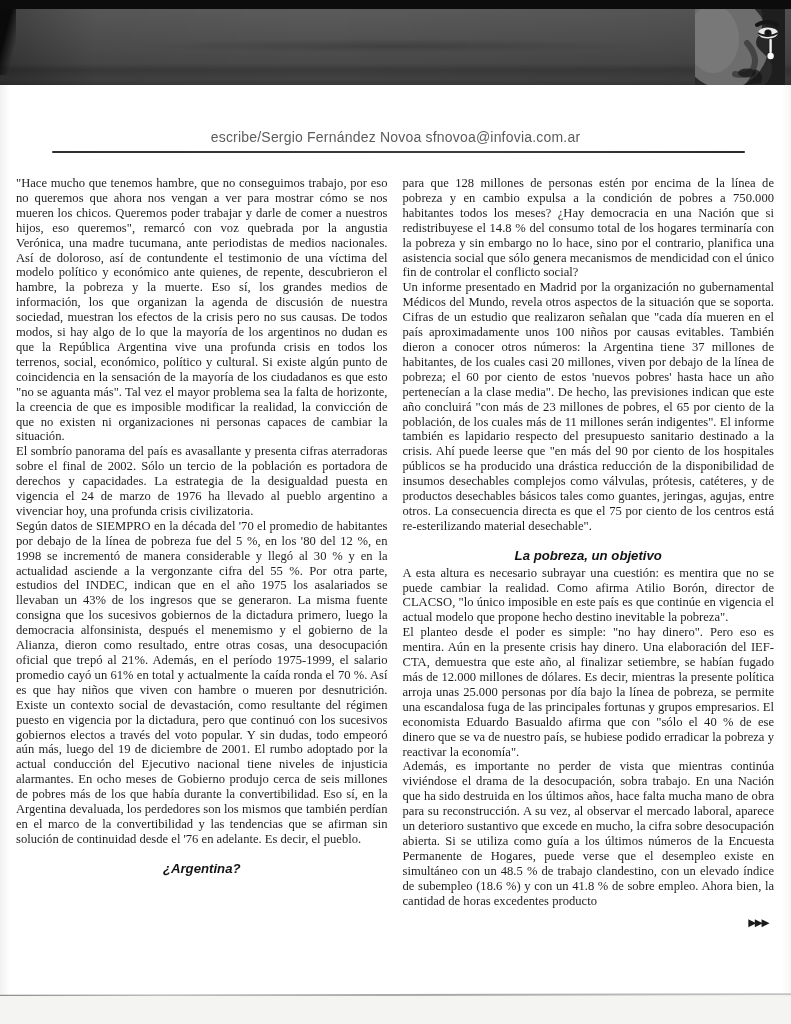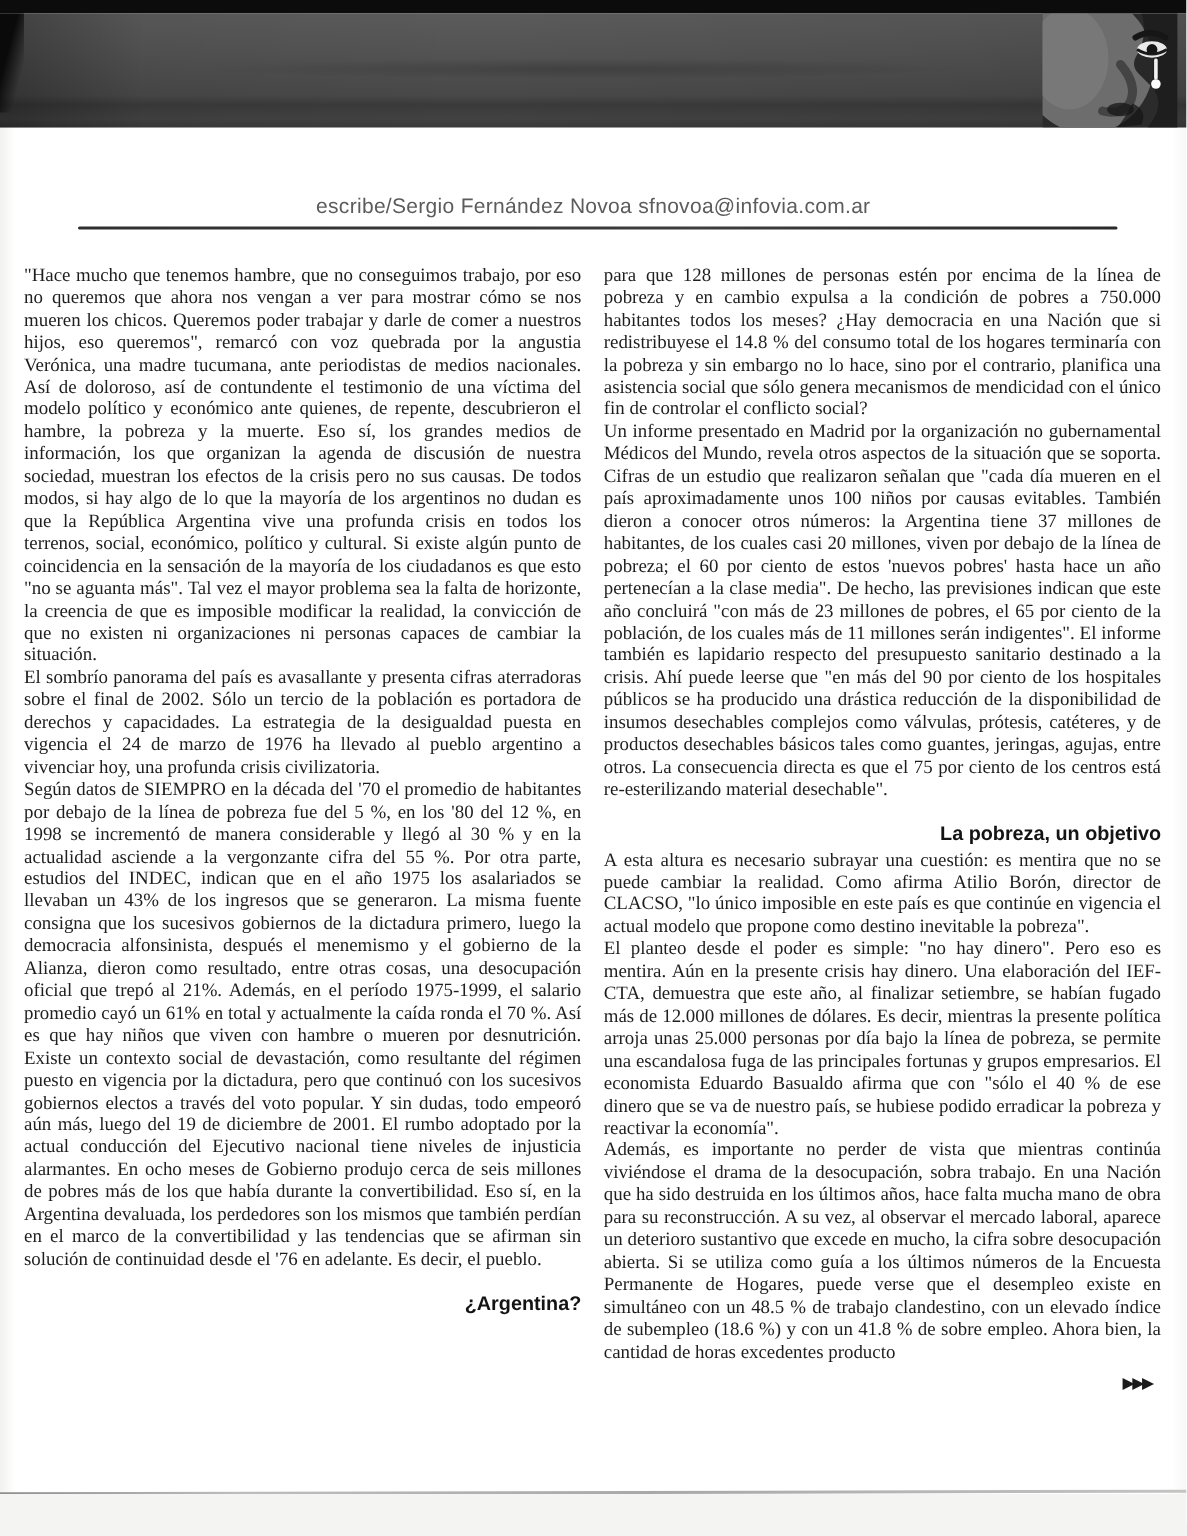--- a/index.html
+++ b/index.html
@@ -72,21 +72,22 @@
     color: #1e1e1e;
     text-align: justify;
   }
   .col p { margin: 0; }
   .col h3 {
     font-family: "Liberation Sans", sans-serif;
     font-size: 13.2px;
     font-weight: bold;
     color: #141414;
     margin: 15px 0 2px 0;
-    text-align: right;
+    text-align: center;
+    font-style: italic;
   }
   .continuation {
     margin-top: 6px;
     text-align: right;
     padding-right: 6px;
     font-family: "DejaVu Sans", sans-serif;
     font-size: 10.5px;
     letter-spacing: -1.5px;
     color: #1a1a1a;
   }
@@ -138,21 +139,21 @@
       <p>"Hace mucho que tenemos hambre, que no conseguimos trabajo, por eso no queremos que ahora nos vengan a ver para mostrar cómo se nos mueren los chicos. Queremos poder trabajar y darle de comer a nuestros hijos, eso queremos", remarcó con voz quebrada por la angustia Verónica, una madre tucumana, ante periodistas de medios nacionales. Así de doloroso, así de contundente el testimonio de una víctima del modelo político y económico ante quienes, de repente, descubrieron el hambre, la pobreza y la muerte. Eso sí, los grandes medios de información, los que organizan la agenda de discusión de nuestra sociedad, muestran los efectos de la crisis pero no sus causas. De todos modos, si hay algo de lo que la mayoría de los argentinos no dudan es que la República Argentina vive una profunda crisis en todos los terrenos, social, económico, político y cultural. Si existe algún punto de coincidencia en la sensación de la mayoría de los ciudadanos es que esto "no se aguanta más". Tal vez el mayor problema sea la falta de horizonte, la creencia de que es imposible modificar la realidad, la convicción de que no existen ni organizaciones ni personas capaces de cambiar la situación.</p>
       <p>El sombrío panorama del país es avasallante y presenta cifras aterradoras sobre el final de 2002. Sólo un tercio de la población es portadora de derechos y capacidades. La estrategia de la desigualdad puesta en vigencia el 24 de marzo de 1976 ha llevado al pueblo argentino a vivenciar hoy, una profunda crisis civilizatoria.</p>
       <p>Según datos de SIEMPRO en la década del '70 el promedio de habitantes por debajo de la línea de pobreza fue del 5 %, en los '80 del 12 %, en 1998 se incrementó de manera considerable y llegó al 30 % y en la actualidad asciende a la vergonzante cifra del 55 %. Por otra parte, estudios del INDEC, indican que en el año 1975 los asalariados se llevaban un 43% de los ingresos que se generaron. La misma fuente consigna que los sucesivos gobiernos de la dictadura primero, luego la democracia alfonsinista, después el menemismo y el gobierno de la Alianza, dieron como resultado, entre otras cosas, una desocupación oficial que trepó al 21%. Además, en el período 1975-1999, el salario promedio cayó un 61% en total y actualmente la caída ronda el 70 %. Así es que hay niños que viven con hambre o mueren por desnutrición. Existe un contexto social de devastación, como resultante del régimen puesto en vigencia por la dictadura, pero que continuó con los sucesivos gobiernos electos a través del voto popular. Y sin dudas, todo empeoró aún más, luego del 19 de diciembre de 2001. El rumbo adoptado por la actual conducción del Ejecutivo nacional tiene niveles de injusticia alarmantes. En ocho meses de Gobierno produjo cerca de seis millones de pobres más de los que había durante la convertibilidad. Eso sí, en la Argentina devaluada, los perdedores son los mismos que también perdían en el marco de la convertibilidad y las tendencias que se afirman sin solución de continuidad desde el '76 en adelante. Es decir, el pueblo.</p>
       <h3>¿Argentina?</h3>
     </div>
 
     <div class="col">
       <p>para que 128 millones de personas estén por encima de la línea de pobreza y en cambio expulsa a la condición de pobres a 750.000 habitantes todos los meses? ¿Hay democracia en una Nación que si redistribuyese el 14.8 % del consumo total de los hogares terminaría con la pobreza y sin embargo no lo hace, sino por el contrario, planifica una asistencia social que sólo genera mecanismos de mendicidad con el único fin de controlar el conflicto social?</p>
       <p>Un informe presentado en Madrid por la organización no gubernamental Médicos del Mundo, revela otros aspectos de la situación que se soporta. Cifras de un estudio que realizaron señalan que "cada día mueren en el país aproximadamente unos 100 niños por causas evitables. También dieron a conocer otros números: la Argentina tiene 37 millones de habitantes, de los cuales casi 20 millones, viven por debajo de la línea de pobreza; el 60 por ciento de estos 'nuevos pobres' hasta hace un año pertenecían a la clase media". De hecho, las previsiones indican que este año concluirá "con más de 23 millones de pobres, el 65 por ciento de la población, de los cuales más de 11 millones serán indigentes". El informe también es lapidario respecto del presupuesto sanitario destinado a la crisis. Ahí puede leerse que "en más del 90 por ciento de los hospitales públicos se ha producido una drástica reducción de la disponibilidad de insumos desechables complejos como válvulas, prótesis, catéteres, y de productos desechables básicos tales como guantes, jeringas, agujas, entre otros. La consecuencia directa es que el 75 por ciento de los centros está re-esterilizando material desechable".</p>
       <h3>La pobreza, un objetivo</h3>
-      <p>A esta altura es necesario subrayar una cuestión: es mentira que no se puede cambiar la realidad. Como afirma Atilio Borón, director de CLACSO, "lo único imposible en este país es que continúe en vigencia el actual modelo que propone como destino inevitable la pobreza".</p>
+      <p>A esta altura es necesario subrayar una cuestión: es mentira que no se puede cambiar la realidad. Como afirma Atilio Borón, director de CLACSO, "lo único imposible en este país es que continúe en vigencia el actual modelo que propone hecho destino inevitable la pobreza".</p>
       <p>El planteo desde el poder es simple: "no hay dinero". Pero eso es mentira. Aún en la presente crisis hay dinero. Una elaboración del IEF-CTA, demuestra que este año, al finalizar setiembre, se habían fugado más de 12.000 millones de dólares. Es decir, mientras la presente política arroja unas 25.000 personas por día bajo la línea de pobreza, se permite una escandalosa fuga de las principales fortunas y grupos empresarios. El economista Eduardo Basualdo afirma que con "sólo el 40 % de ese dinero que se va de nuestro país, se hubiese podido erradicar la pobreza y reactivar la economía".</p>
       <p>Además, es importante no perder de vista que mientras continúa viviéndose el drama de la desocupación, sobra trabajo. En una Nación que ha sido destruida en los últimos años, hace falta mucha mano de obra para su reconstrucción. A su vez, al observar el mercado laboral, aparece un deterioro sustantivo que excede en mucho, la cifra sobre desocupación abierta. Si se utiliza como guía a los últimos números de la Encuesta Permanente de Hogares, puede verse que el desempleo existe en simultáneo con un 48.5 % de trabajo clandestino, con un elevado índice de subempleo (18.6 %) y con un 41.8 % de sobre empleo. Ahora bien, la cantidad de horas excedentes producto</p>
       <div class="continuation">▶▶▶</div>
     </div>
 
   </div>
 
   <div class="bottom-edge-line"></div>
   <div class="bottom-edge-area"></div>
 

